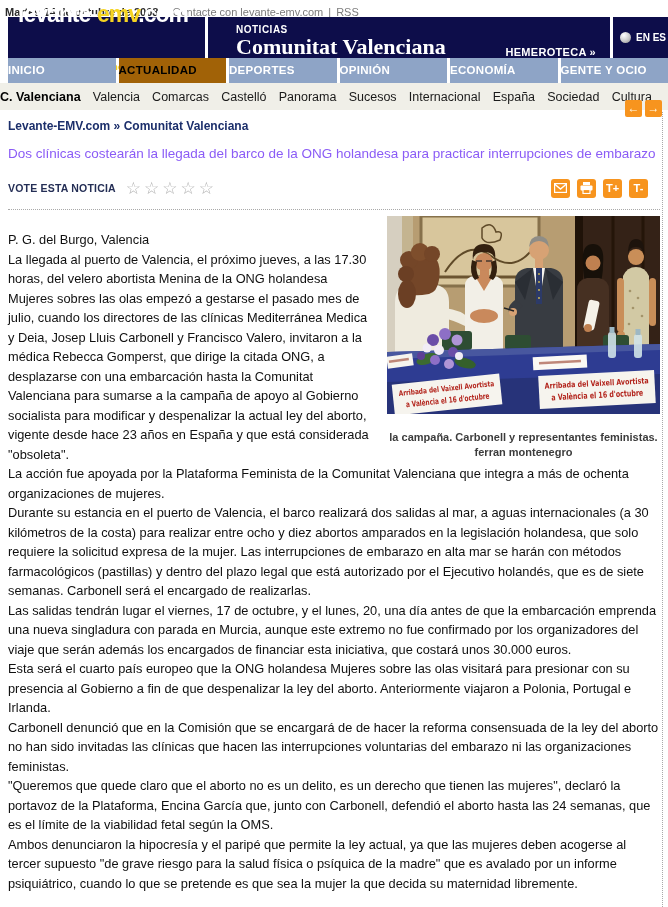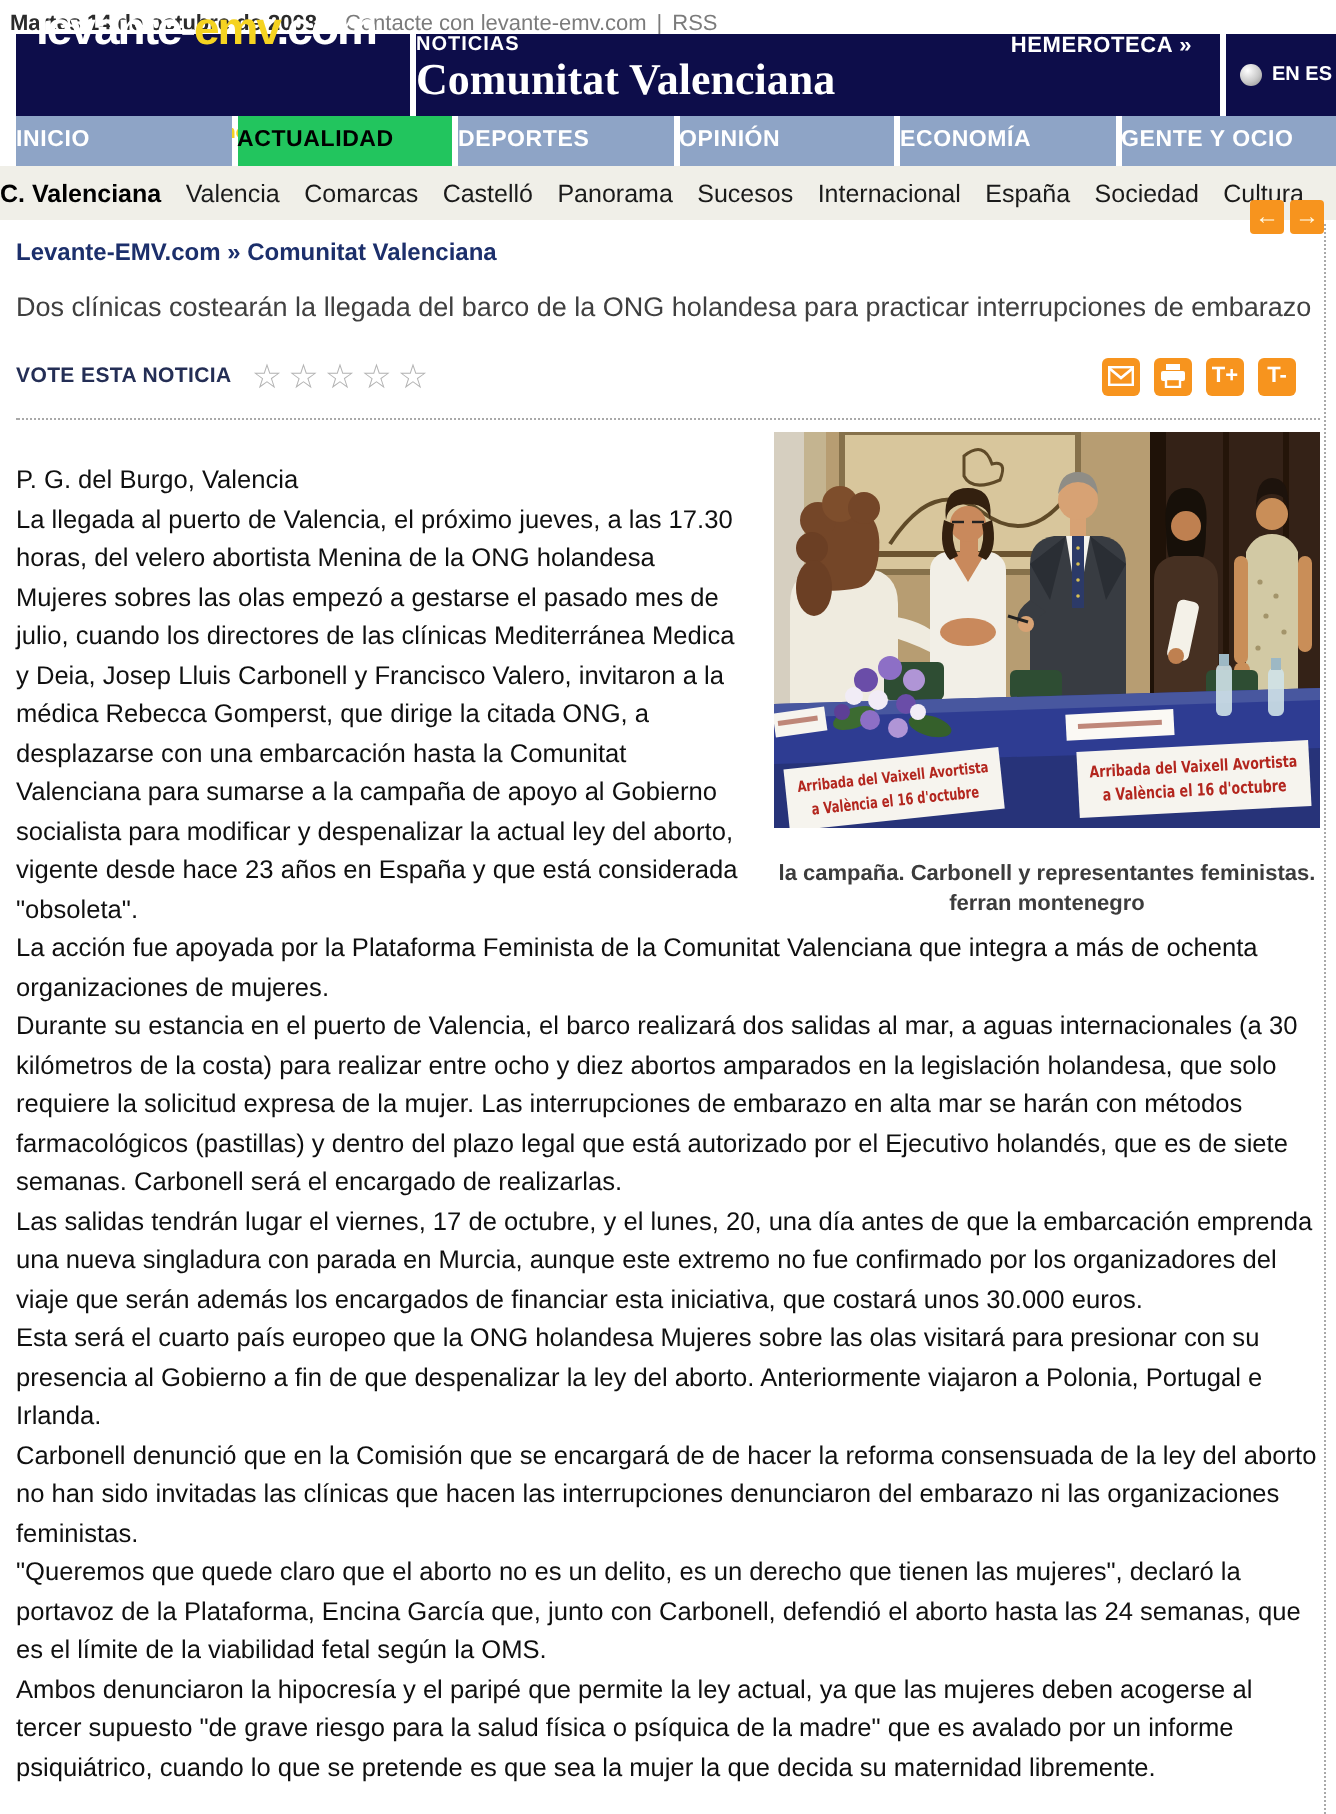--- a/index.html
+++ b/index.html
@@ -14,49 +14,49 @@
   .topbar-links { margin-left:14px; font-size:11px; color:#7b7b7b; display:flex; gap:5px; }
   .topbar-links a { color:#7b7b7b; text-decoration:none; }
   
   .masthead { height:41px; display:flex; padding-left:8px; background:#fff; }
   .m-block { background:#0d0d4a; height:41px; }
   .logo-block { width:197px; display:flex; flex-direction:column; justify-content:center; padding-left:10px; }
   .logo-line { font-size:23px; font-weight:bold; letter-spacing:-1px; line-height:21px; color:#fff; white-space:nowrap; }
   .logo-yellow { color:#f5d321; }
   .logo-tagline { font-size:9.5px; font-weight:bold; color:#f5d321; line-height:11px;margin-top:36px; }
   .m-gap { width:3px; background:#fff; height:41px; }
-  .main-block { flex:1; display:flex; align-items:flex-start; padding-left:0; }
+  .main-block { flex:1; display:flex; align-items:flex-end; padding-left:28px; }
   .section-stack { display:flex; flex-direction:column; justify-content:center; }
   .section-kicker { font-size:10px; font-weight:bold; color:#fff; letter-spacing:.5px; line-height:11px; }
   .section-title { font-family:"Liberation Serif", serif; font-size:22px; font-weight:bold; color:#fff; line-height:23px; white-space:nowrap; }
   .hemeroteca { margin-left:auto; padding-right:14px; font-size:11px; font-weight:bold; color:#fff; letter-spacing:.3px; white-space:nowrap; cursor:pointer; }
   .right-block { width:55px; display:flex; align-items:center; gap:5px; padding-left:7px; overflow:hidden; }
   .radio-dot { width:11px; height:11px; border-radius:50%; flex:0 0 auto;
     background:radial-gradient(circle at 35% 30%, #ffffff, #c9c9c9 55%, #8a8a8a); }
   .scope-label { font-size:10px; font-weight:bold; color:#fff; white-space:nowrap; }
   
   .tabs { display:flex; gap:3px; height:25px; padding-left:8px; background:#fff; }
   .tab { flex:1; background:#8ea4c6; color:#fff; font-size:11.5px; font-weight:bold;
     line-height:25px; letter-spacing:.3px; cursor:pointer; white-space:nowrap; }
-  .tab.active { background:#22c55e; color:#000; }
+  .tab.active { background:#a16207; color:#000; }
   
   .subnav { position:relative; height:27px; background:#f0efe8; display:flex; align-items:center;
     justify-content:space-between; padding:0 16px 0 0; font-size:12.5px; color:#1a1a1a; }
   .subnav-item { cursor:pointer; white-space:nowrap; }
   .subnav-item.first { font-weight:bold; color:#000; }
   .subnav-arrows { position:absolute; right:6px; top:17px; display:flex; gap:3px; z-index:6; }
   .arrow-btn { width:17px; height:17px; background:#f7941e; border-radius:2px; color:#fffbe8;
     font-size:12px; font-weight:bold; line-height:17px; text-align:center; cursor:pointer; }
   
   .content { padding:6px 8px 0 8px; position:relative; }
   .breadcrumb { font-size:12px; font-weight:bold; color:#1c2f6b; margin:3px 0 12px; }
   .breadcrumb span { cursor:pointer; }
   h1.headline { font-family:"Liberation Serif", serif; font-size:29px; font-weight:bold;
     color:#28456e; margin:0 0 11px; letter-spacing:-.3px; line-height:32px; }
-  .subhead { font-size:13.5px; line-height:18px; color:#404040; margin:0 0 15px; }
+  .subhead { font-size:13.5px; line-height:18px; color:#8b5cf6; margin:0 0 15px; }
   .vote-row { display:flex; align-items:center; height:20px; }
   .vote-label { font-size:10.5px; font-weight:bold; color:#242e55; letter-spacing:.2px; }
   .stars { margin-left:10px; display:flex; gap:3px; }
   .star { color:#b3b3b3; font-size:17px; line-height:17px; cursor:pointer; }
   .tools { margin-left:auto; display:flex; gap:7px; padding-right:12px; }
   .tool-btn { width:19px; height:19px; background:#f7941e; border-radius:3px; color:#fff;
     display:flex; align-items:center; justify-content:center; font-size:11px; font-weight:bold; cursor:pointer; }
   .hr-dotted { border:none; border-top:1px dotted #a9a9a9; margin:11px 0 0; }
   .v-rule { position:absolute; top:112px; right:5px; height:795px; border-left:1px dotted #a9a9a9; }
   
@@ -314,20 +314,20 @@
           <span>ferran montenegro</span>
         </figcaption>
       </figure>
 
       <p class="para">P. G. del Burgo, Valencia</p>
       <p class="para">La llegada al puerto de Valencia, el próximo jueves, a las 17.30 horas, del velero abortista Menina de la ONG holandesa Mujeres sobres las olas empezó a gestarse el pasado mes de julio, cuando los directores de las clínicas Mediterránea Medica y Deia, Josep Lluis Carbonell y Francisco Valero, invitaron a la médica Rebecca Gomperst, que dirige la citada ONG, a desplazarse con una embarcación hasta la Comunitat Valenciana para sumarse a la campaña de apoyo al Gobierno socialista para modificar y despenalizar la actual ley del aborto, vigente desde hace 23 años en España y que está considerada "obsoleta".</p>
       <p class="para">La acción fue apoyada por la Plataforma Feminista de la Comunitat Valenciana que integra a más de ochenta organizaciones de mujeres.</p>
       <p class="para">Durante su estancia en el puerto de Valencia, el barco realizará dos salidas al mar, a aguas internacionales (a 30 kilómetros de la costa) para realizar entre ocho y diez abortos amparados en la legislación holandesa, que solo requiere la solicitud expresa de la mujer. Las interrupciones de embarazo en alta mar se harán con métodos farmacológicos (pastillas) y dentro del plazo legal que está autorizado por el Ejecutivo holandés, que es de siete semanas. Carbonell será el encargado de realizarlas.</p>
       <p class="para">Las salidas tendrán lugar el viernes, 17 de octubre, y el lunes, 20, una día antes de que la embarcación emprenda una nueva singladura con parada en Murcia, aunque este extremo no fue confirmado por los organizadores del viaje que serán además los encargados de financiar esta iniciativa, que costará unos 30.000 euros.</p>
       <p class="para">Esta será el cuarto país europeo que la ONG holandesa Mujeres sobre las olas visitará para presionar con su presencia al Gobierno a fin de que despenalizar la ley del aborto. Anteriormente viajaron a Polonia, Portugal e Irlanda.</p>
-      <p class="para">Carbonell denunció que en la Comisión que se encargará de de hacer la reforma consensuada de la ley del aborto no han sido invitadas las clínicas que hacen las interrupciones denunciaron del embarazo ni las organizaciones feministas.</p>
+      <p class="para">Carbonell denunció que en la Comisión que se encargará de de hacer la reforma consensuada de la ley del aborto no han sido invitadas las clínicas que hacen las interrupciones voluntarias del embarazo ni las organizaciones feministas.</p>
       <p class="para">"Queremos que quede claro que el aborto no es un delito, es un derecho que tienen las mujeres", declaró la portavoz de la Plataforma, Encina García que, junto con Carbonell, defendió el aborto hasta las 24 semanas, que es el límite de la viabilidad fetal según la OMS.</p>
       <p class="para">Ambos denunciaron la hipocresía y el paripé que permite la ley actual, ya que las mujeres deben acogerse al tercer supuesto "de grave riesgo para la salud física o psíquica de la madre" que es avalado por un informe psiquiátrico, cuando lo que se pretende es que sea la mujer la que decida su maternidad libremente.</p>
     </div>
   </div>
 
   <div class="v-rule"></div>
 </div>
 
 </body></html>

